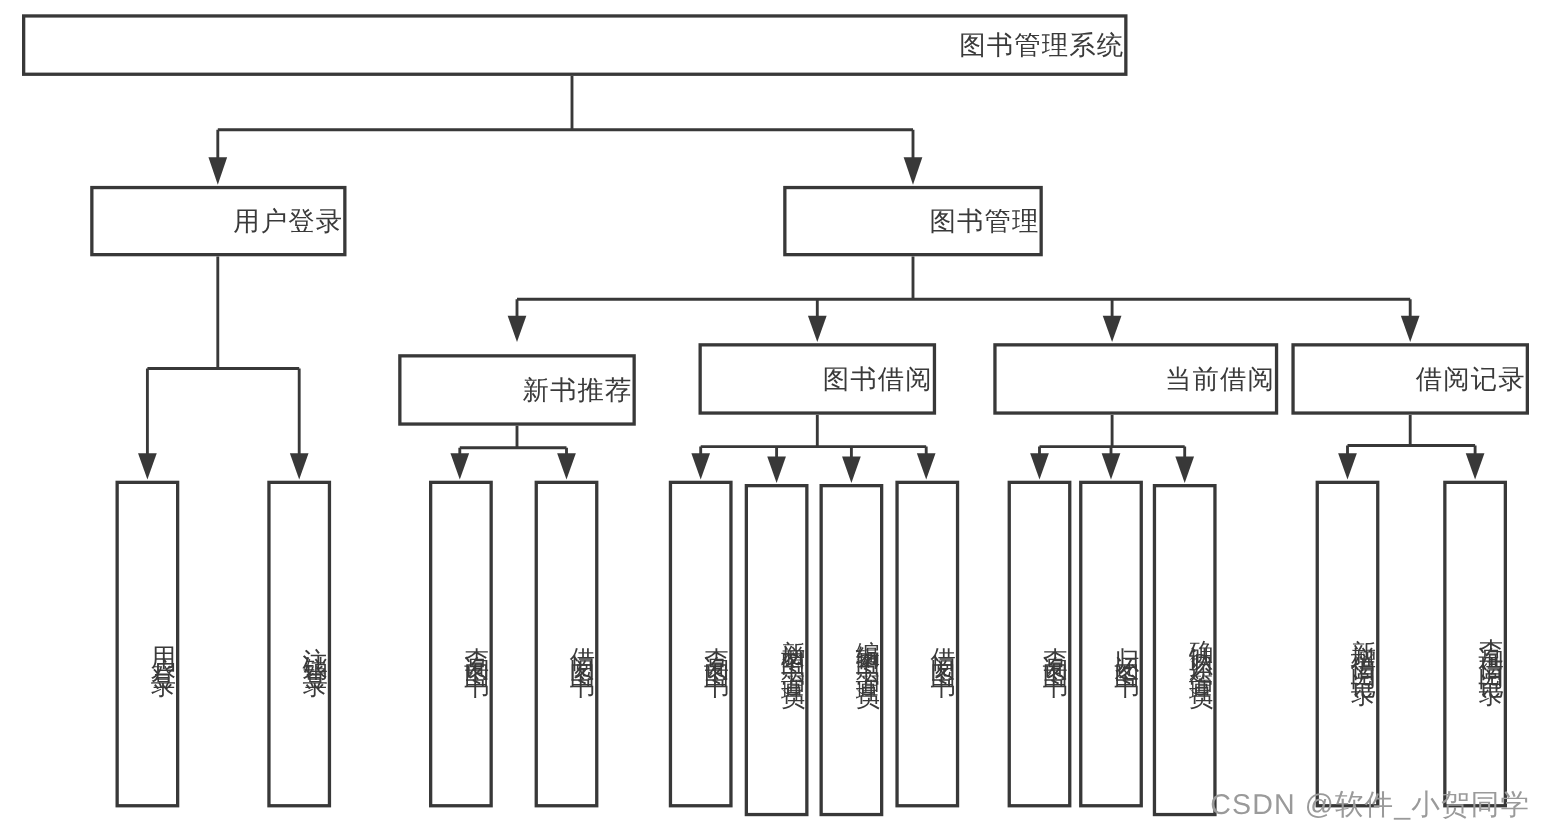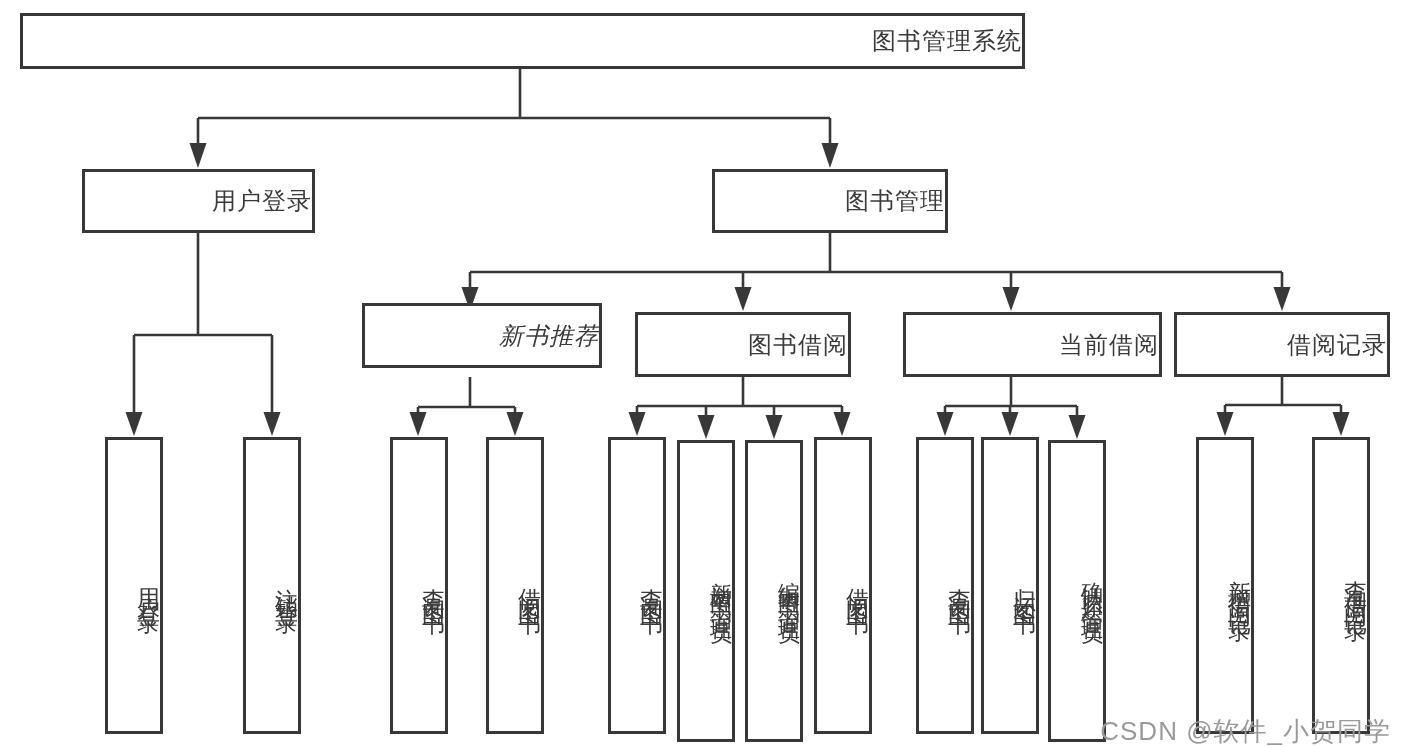--- a/index.html
+++ b/index.html
@@ -96,21 +96,21 @@
     <span>图书管理系统</span>
   </div>
 
   <div class="box hbox" style="left:82px;top:169px;width:233px;height:64px;">
     <span>用户登录</span>
   </div>
   <div class="box hbox" style="left:712px;top:169px;width:236px;height:64px;">
     <span>图书管理</span>
   </div>
 
-  <div class="box hbox" style="left:362px;top:303px;width:240px;height:65px;font-style:italic;">
+  <div class="box hbox" style="left:362px;top:322px;width:216px;height:65px;">
     <span>新书推荐</span>
   </div>
   <div class="box hbox" style="left:635px;top:312px;width:216px;height:65px;">
     <span>图书借阅</span>
   </div>
   <div class="box hbox" style="left:903px;top:312px;width:259px;height:65px;">
     <span>当前借阅</span>
   </div>
   <div class="box hbox" style="left:1174px;top:312px;width:216px;height:65px;">
     <span>借阅记录</span>

